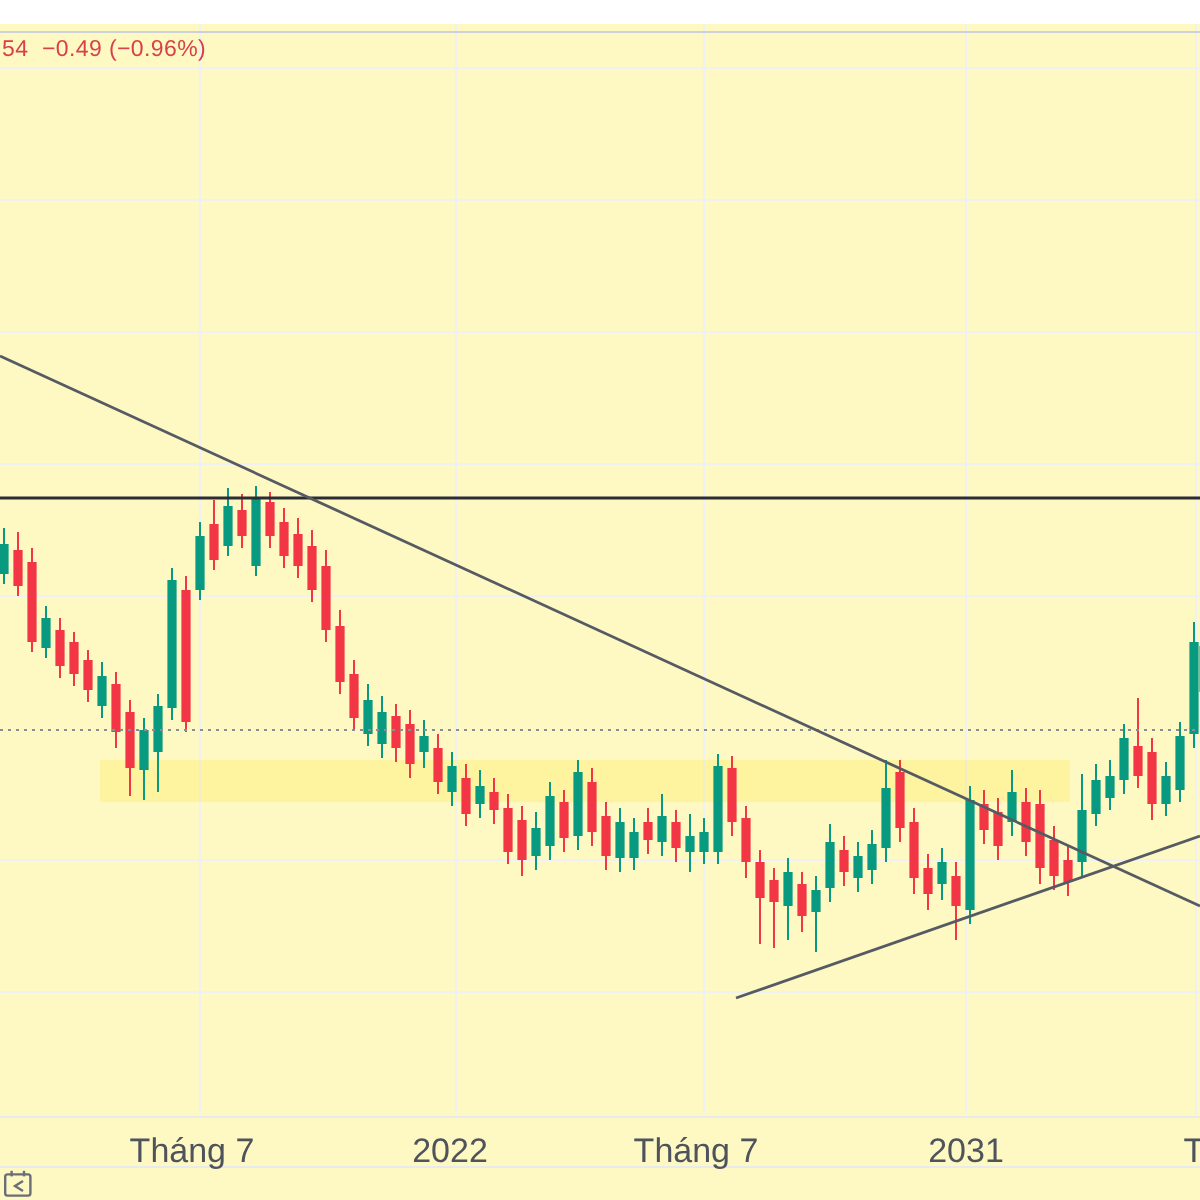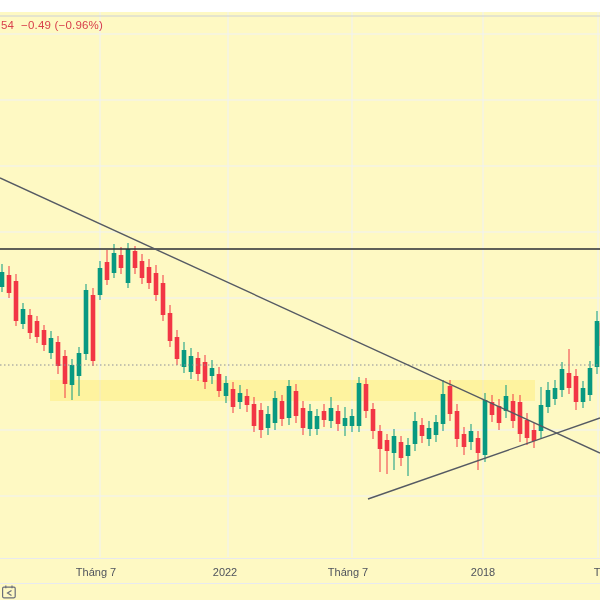--- a/index.html
+++ b/index.html
@@ -11,21 +11,21 @@
   .ticker{
     position:absolute;left:1px;top:7px;font-size:11.5px;letter-spacing:.2px;
     white-space:pre;
   }
   .time-axis{
     position:absolute;left:0;top:546px;width:600px;height:28px;
   }
   .axis-line{position:absolute;left:0;width:600px;height:1px;background:#e8eaef;}
   .time-axis .lbl{
     position:absolute;top:8px;transform:translateX(-50%);
-    font-size:11px;color:#4f535c;white-space:nowrap;
+    font-size:17px;color:#4f535c;white-space:nowrap;
   }
   .cal-icon{position:absolute;left:1px;top:572px;width:16px;height:16px;}
   .bottom-dark-bar{
     position:absolute;left:18px;top:593px;width:582px;height:7px;
     background:#1a1e26;border-radius:3px 0 0 0;
   }
 </style>
 </head>
 <body>
 
@@ -228,21 +228,21 @@
 
   <div class="ticker" style="color: rgb(216, 64, 76);">54  −0.49 (−0.96%)</div>
 
   <div class="axis-line" style="top:546px"></div>
   <div class="axis-line" style="top:571px"></div>
 
   <div class="time-axis">
       <span class="lbl" style="left: 96px; color: rgb(79, 83, 92);">Tháng 7</span>
       <span class="lbl" style="left: 225px; color: rgb(79, 83, 92);">2022</span>
       <span class="lbl" style="left: 348px; color: rgb(79, 83, 92);">Tháng 7</span>
-      <span class="lbl" style="left: 483px; color: rgb(79, 83, 92);">2018</span>
+      <span class="lbl" style="left: 483px; color: rgb(79, 83, 92);">2031</span>
       <span class="lbl" style="left: 597px; color: rgb(79, 83, 92);">T</span>
     </div>
 
   <div class="cal-icon">
     <svg width="16" height="16" viewBox="0 0 16 16">
       <rect x="1.6" y="3.2" width="12.6" height="10.6" rx="1.2" fill="none" stroke="#6a6e78" stroke-width="1.2"></rect>
       <line x1="4.8" y1="1.4" x2="4.8" y2="4.2" stroke="#6a6e78" stroke-width="1.2"></line>
       <line x1="11" y1="1.4" x2="11" y2="4.2" stroke="#6a6e78" stroke-width="1.2"></line>
       <path d="M 10.5 6.5 L 6.5 9 L 10.5 11.5" fill="none" stroke="#6a6e78" stroke-width="1.2"></path>
     </svg>

